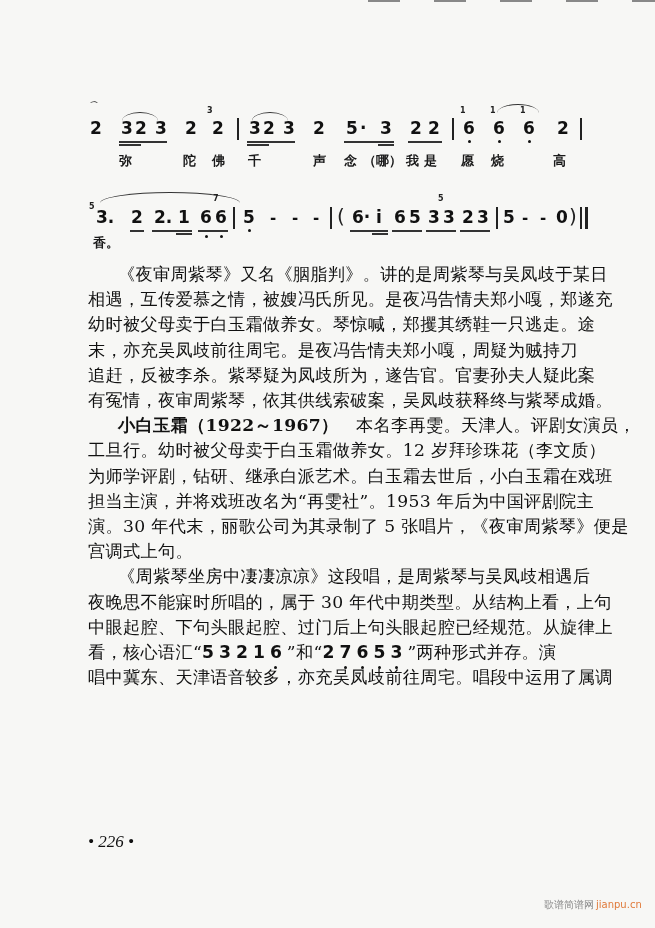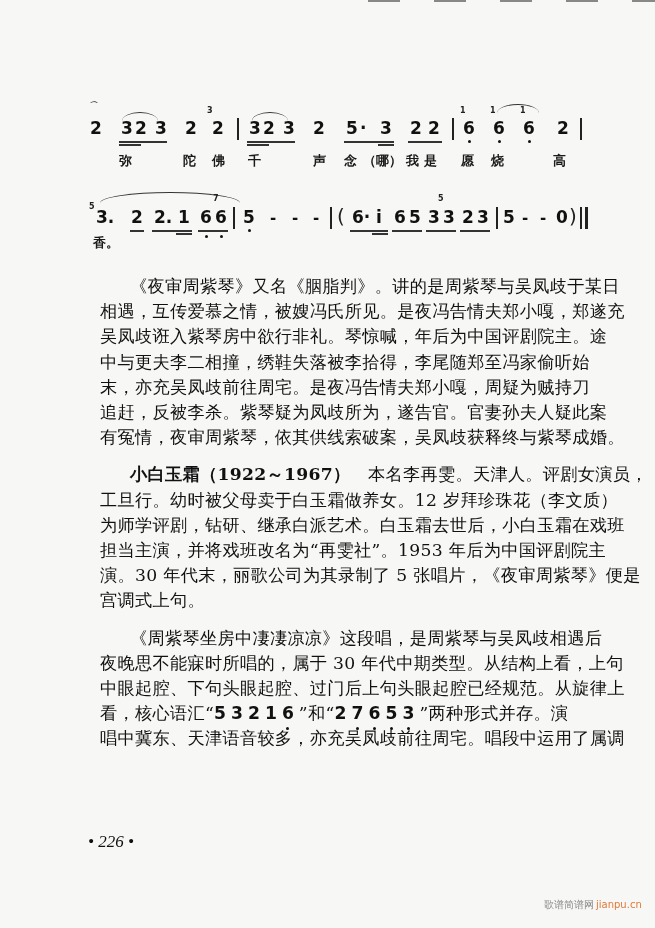--- a/index.html
+++ b/index.html
@@ -102,21 +102,21 @@
       position: absolute;
       left: 88px;
       width: 540px;
       font-size: 17.2px;
       line-height: 25.2px;
       letter-spacing: 0.3px;
       font-family: "DejaVu Serif", "Liberation Serif", serif;
       color: #111;
     }
     .para {
-      margin: 12px;
+      margin: 0;
       text-align: justify;
     }
     .para .line {
       display: block;
       white-space: nowrap;
     }
     .indent {
       padding-left: 30px;
     }
     .bold-head {
@@ -306,22 +306,21 @@
   <div class="barline" style="left:580px;top:19px;"></div>
   <div class="barline thick" style="left:585px;top:19px;"></div>
 
   <span class="lyric" style="left:93px;top:46px;">香。</span>
 </div>
 
 <div class="text-block" style="top:262px;">
   <p class="para">
     <span class="line indent">《夜审周紫琴》又名《胭脂判》。讲的是周紫琴与吴凤歧于某日</span>
     <span class="line">相遇，互传爱慕之情，被嫂冯氏所见。是夜冯告情夫郑小嘎，郑遂充</span>
-    <span class="line">吴凤歧诳入紫琴房中欲行非礼。琴惊喊，年后为中国评剧院主。途</span>
-    <span class="line">中与更夫李二相撞，绣鞋失落被李拾得，李尾随郑至冯家偷听始</span>
+    <span class="line">幼时被父母卖于白玉霜做养女。琴惊喊，郑攫其绣鞋一只逃走。途</span>
     <span class="line">末，亦充吴凤歧前往周宅。是夜冯告情夫郑小嘎，周疑为贼持刀</span>
     <span class="line">追赶，反被李杀。紫琴疑为凤歧所为，遂告官。官妻孙夫人疑此案</span>
     <span class="line">有冤情，夜审周紫琴，依其供线索破案，吴凤歧获释终与紫琴成婚。</span>
   </p>
 
   <p class="para">
     <span class="line indent"><span class="bold-head">小白玉霜（1922～1967）</span><span>　本名李再雯。天津人。评剧女演员，</span></span>
     <span class="line">工旦行。幼时被父母卖于白玉霜做养女。12 岁拜珍珠花（李文质）</span>
     <span class="line">为师学评剧，钻研、继承白派艺术。白玉霜去世后，小白玉霜在戏班</span>
     <span class="line">担当主演，并将戏班改名为“再雯社”。1953 年后为中国评剧院主</span>

